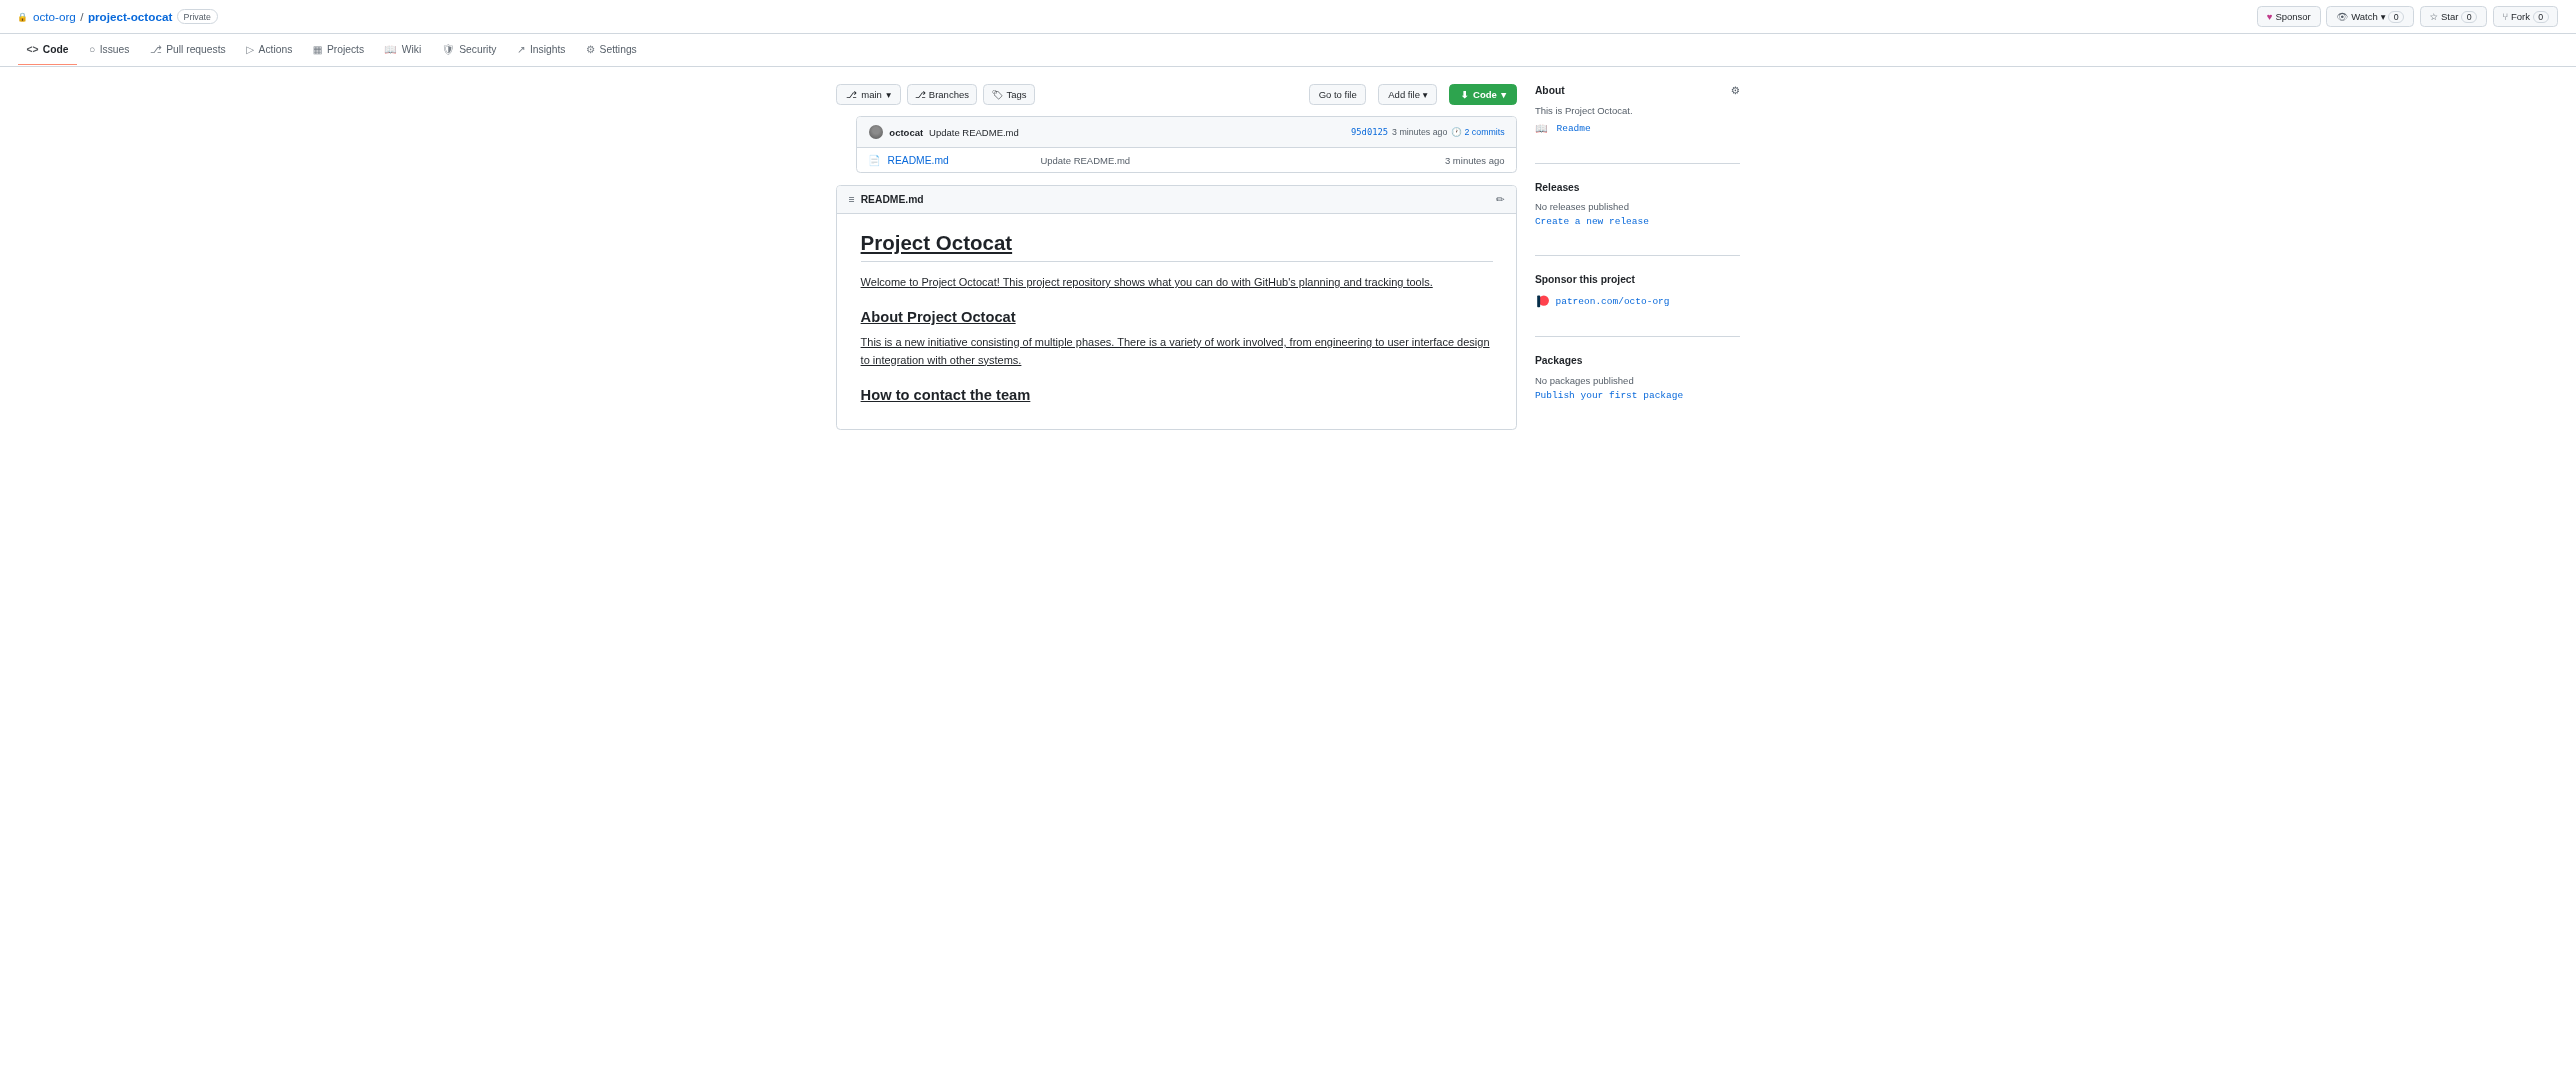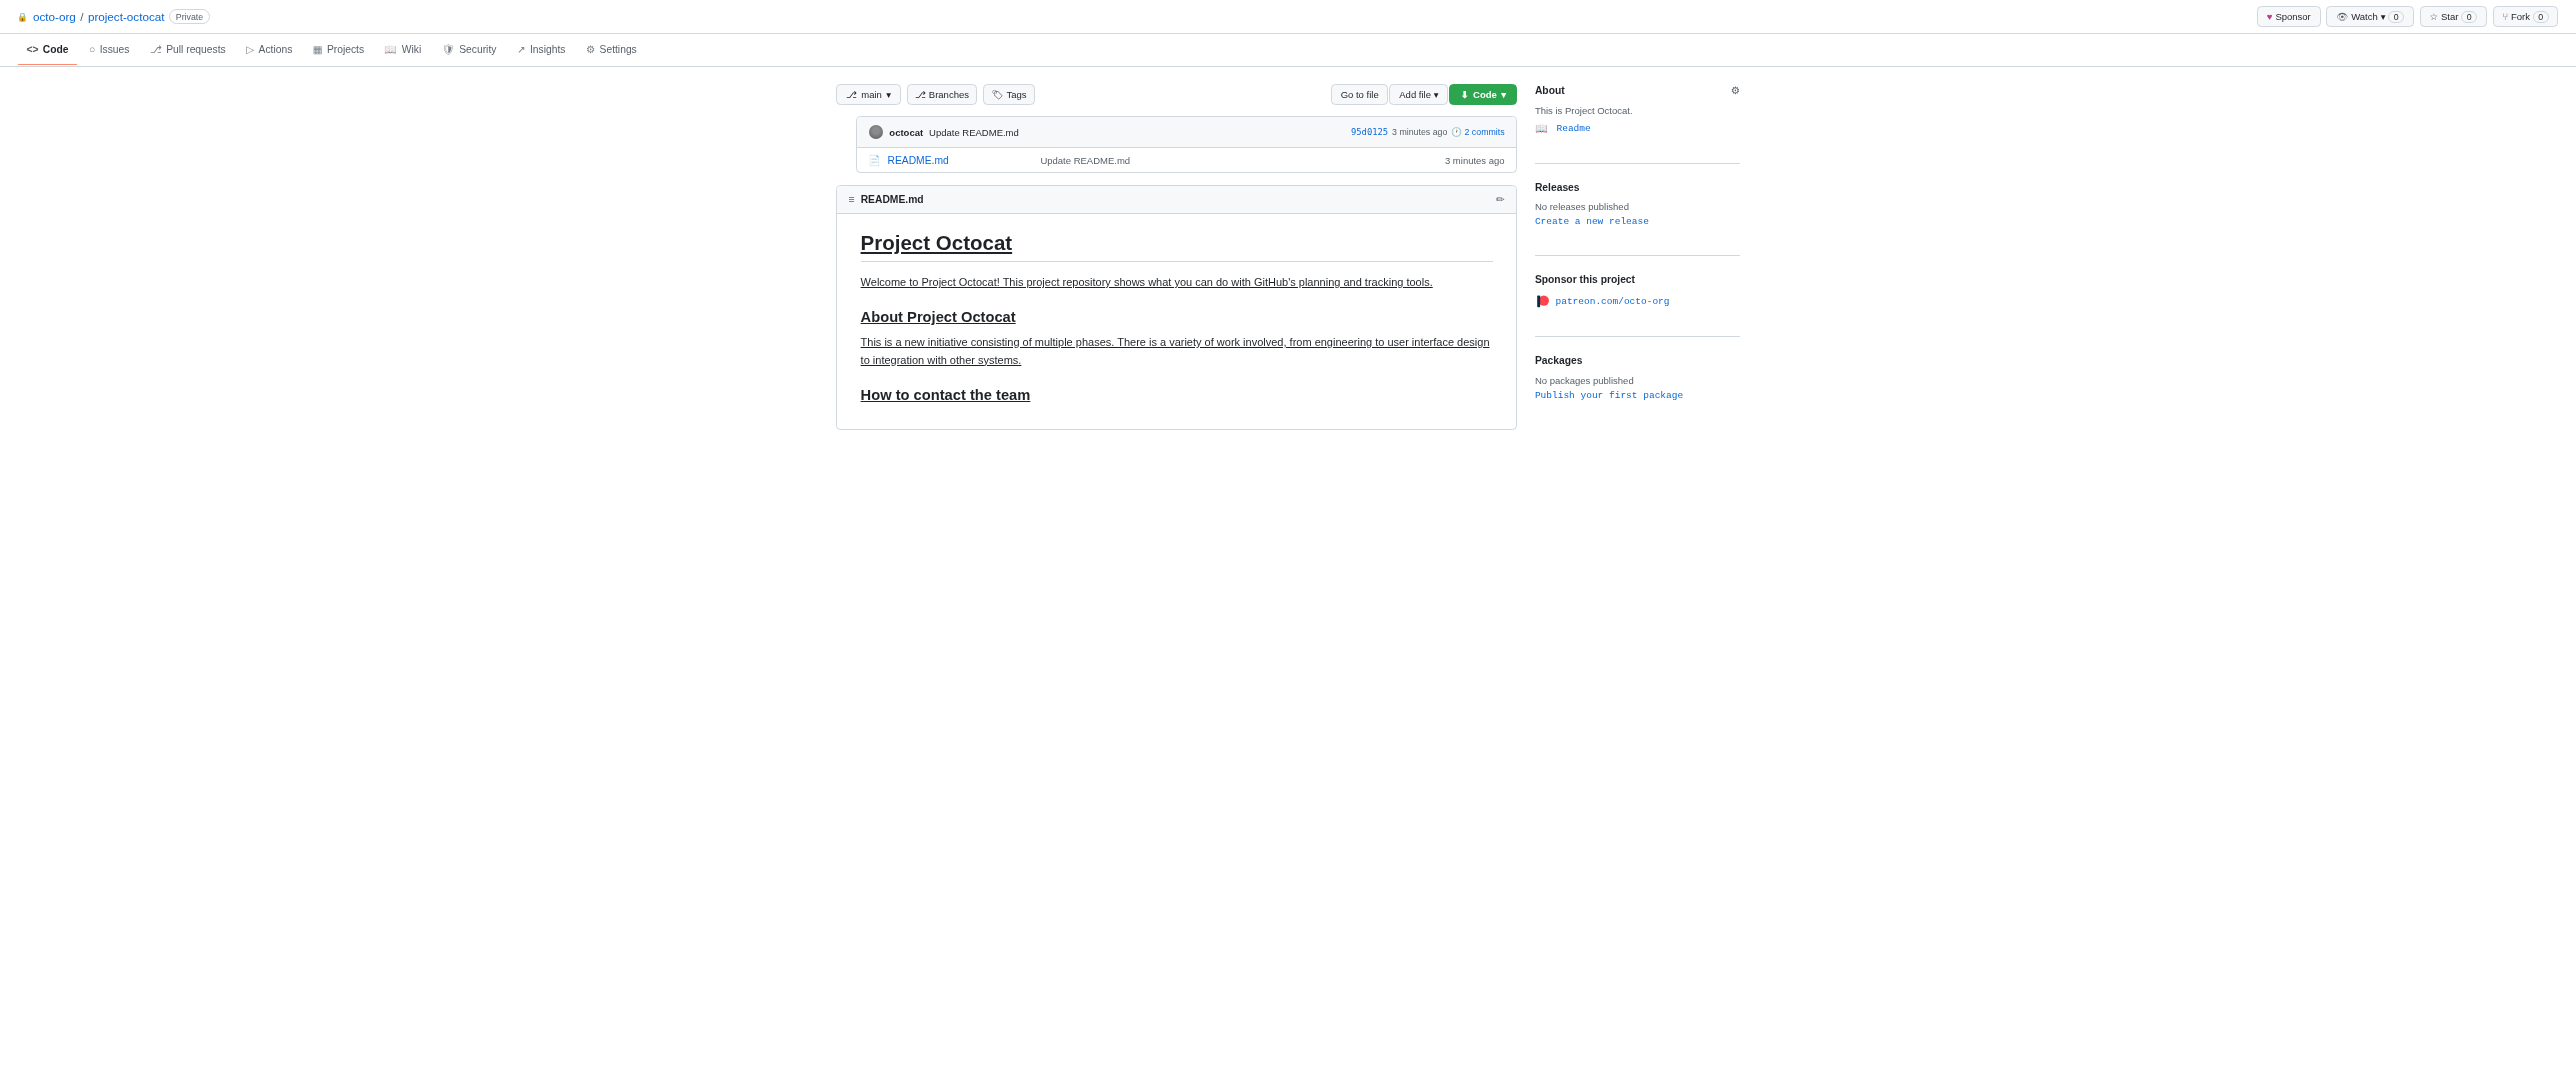--- a/index.html
+++ b/index.html
@@ -15,21 +15,21 @@
       border-bottom: 0.7px solid #d0d7de;
     }
     .repo-title {
       display: flex;
       align-items: center;
       gap: 4.4px;
       font-size: 11.7px;
     }
     .repo-title .org-link { color: #0969da; text-decoration: none; font-weight: 400; }
     .repo-title .separator { color: #57606a; }
-    .repo-title .repo-link { color: #0969da; text-decoration: none; font-weight: 400; }
+    .repo-title .repo-link { color: #0969da; text-decoration: none; font-weight: 700; }
     .badge-private {
       background: #fff;
       border: 0.7px solid #d0d7de;
       border-radius: 14.7px;
       padding: 1.5px 5.9px;
       font-size: 8.8px;
       color: #57606a;
     }
     .lock-icon { font-size: 8.8px; color: #57606a; }
 
@@ -111,21 +111,21 @@
       gap: 4.4px;
       padding: 3.7px 8.8px;
       border: 0.7px solid #d0d7de;
       border-radius: 4.4px;
       background: #f6f8fa;
       color: #1f2328;
       font-size: 9.5px;
       cursor: pointer;
     }
     .branch-icon { font-size: 9.5px; }
-    .toolbar-right { margin-left: auto; display: flex; gap: 1px; padding-left: 32px; }
+    .toolbar-right { margin-left: auto; display: flex; gap: 12px; padding-left: 32px; }
     .goto-file-btn {
       padding: 3.7px 8.8px;
       border: 0.7px solid #d0d7de;
       border-radius: 4.4px;
       background: #f6f8fa;
       color: #1f2328;
       font-size: 9.5px;
       cursor: pointer;
     }
     .add-file-btn {

